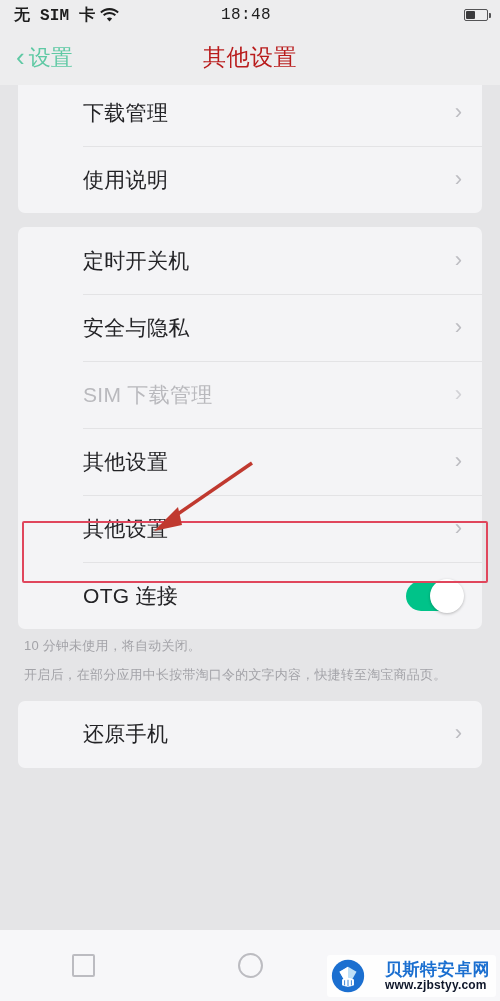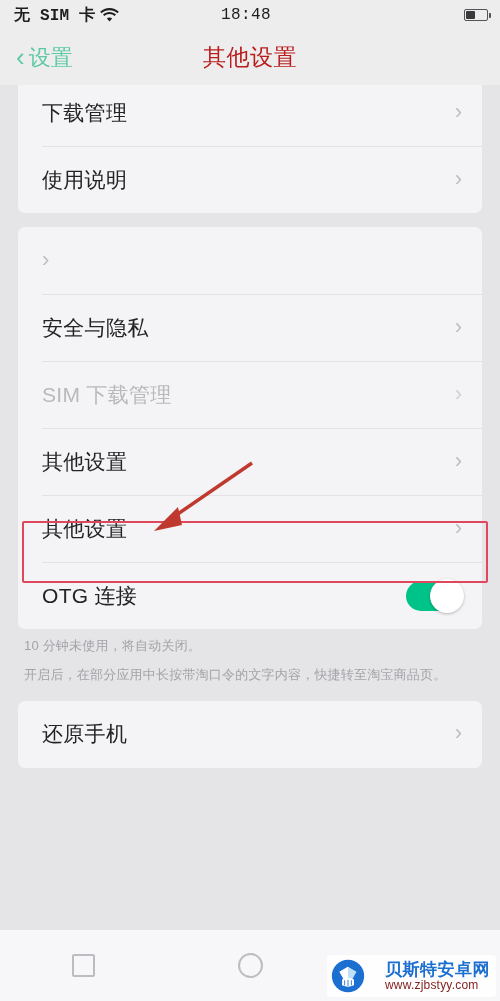--- a/index.html
+++ b/index.html
@@ -131,20 +131,21 @@
   }
   .card.first { margin-top: -6px; border-radius: 0 0 7px 7px; }
 
   .row {
     height: 67px;
     display: flex;
     align-items: center;
     padding: 0 20px 0 24px;
     position: relative;
     cursor: pointer;
+    margin-left: 41px;
   }
   .row + .row::before {
     content: "";
     position: absolute;
     left: 24px;
     right: 0;
     top: 0;
     height: 1px;
     background: #e3e3e5;
   }
@@ -275,23 +276,24 @@
   .wm-text { line-height: 1.05; }
   .wm-title {
     font-size: 17px;
     font-weight: bold;
     color: #1b6fd0;
     letter-spacing: 0.5px;
     white-space: nowrap;
   }
   .wm-url {
     font-size: 12px;
-    color: #7f1d1d;
+    color: #0f172a;
     letter-spacing: 0.2px;
     white-space: nowrap;
+    font-weight: bold;
   }
 </style>
 </head>
 <body>
 
 <div class="status-bar">
   <div class="status-left">
     <span>无 SIM 卡</span>
     <svg class="wifi-icon" width="19" height="14" viewBox="0 0 19 14">
       <path d="M9.5 2.2c3.1 0 5.9 1.2 8 3.1l1.3-1.5C16.4 1.5 13.1 0.1 9.5 0.1S2.6 1.5 0.2 3.8L1.5 5.3C3.6 3.4 6.4 2.2 9.5 2.2z" fill="#1e1e1e"></path>
@@ -321,20 +323,21 @@
         <div class="row-label">下载管理</div>
         <div class="chev">›</div>
       </div>
       <div class="row">
         <div class="row-label">使用说明</div>
         <div class="chev">›</div>
       </div>
     </div>
     <div class="card">
       <div class="row">
+        <div class="row-label">定时开关机</div>
         <div class="chev">›</div>
       </div>
       <div class="row">
         <div class="row-label">安全与隐私</div>
         <div class="chev">›</div>
       </div>
       <div class="row disabled">
         <div class="row-label">SIM 下载管理</div>
         <div class="chev">›</div>
       </div>

